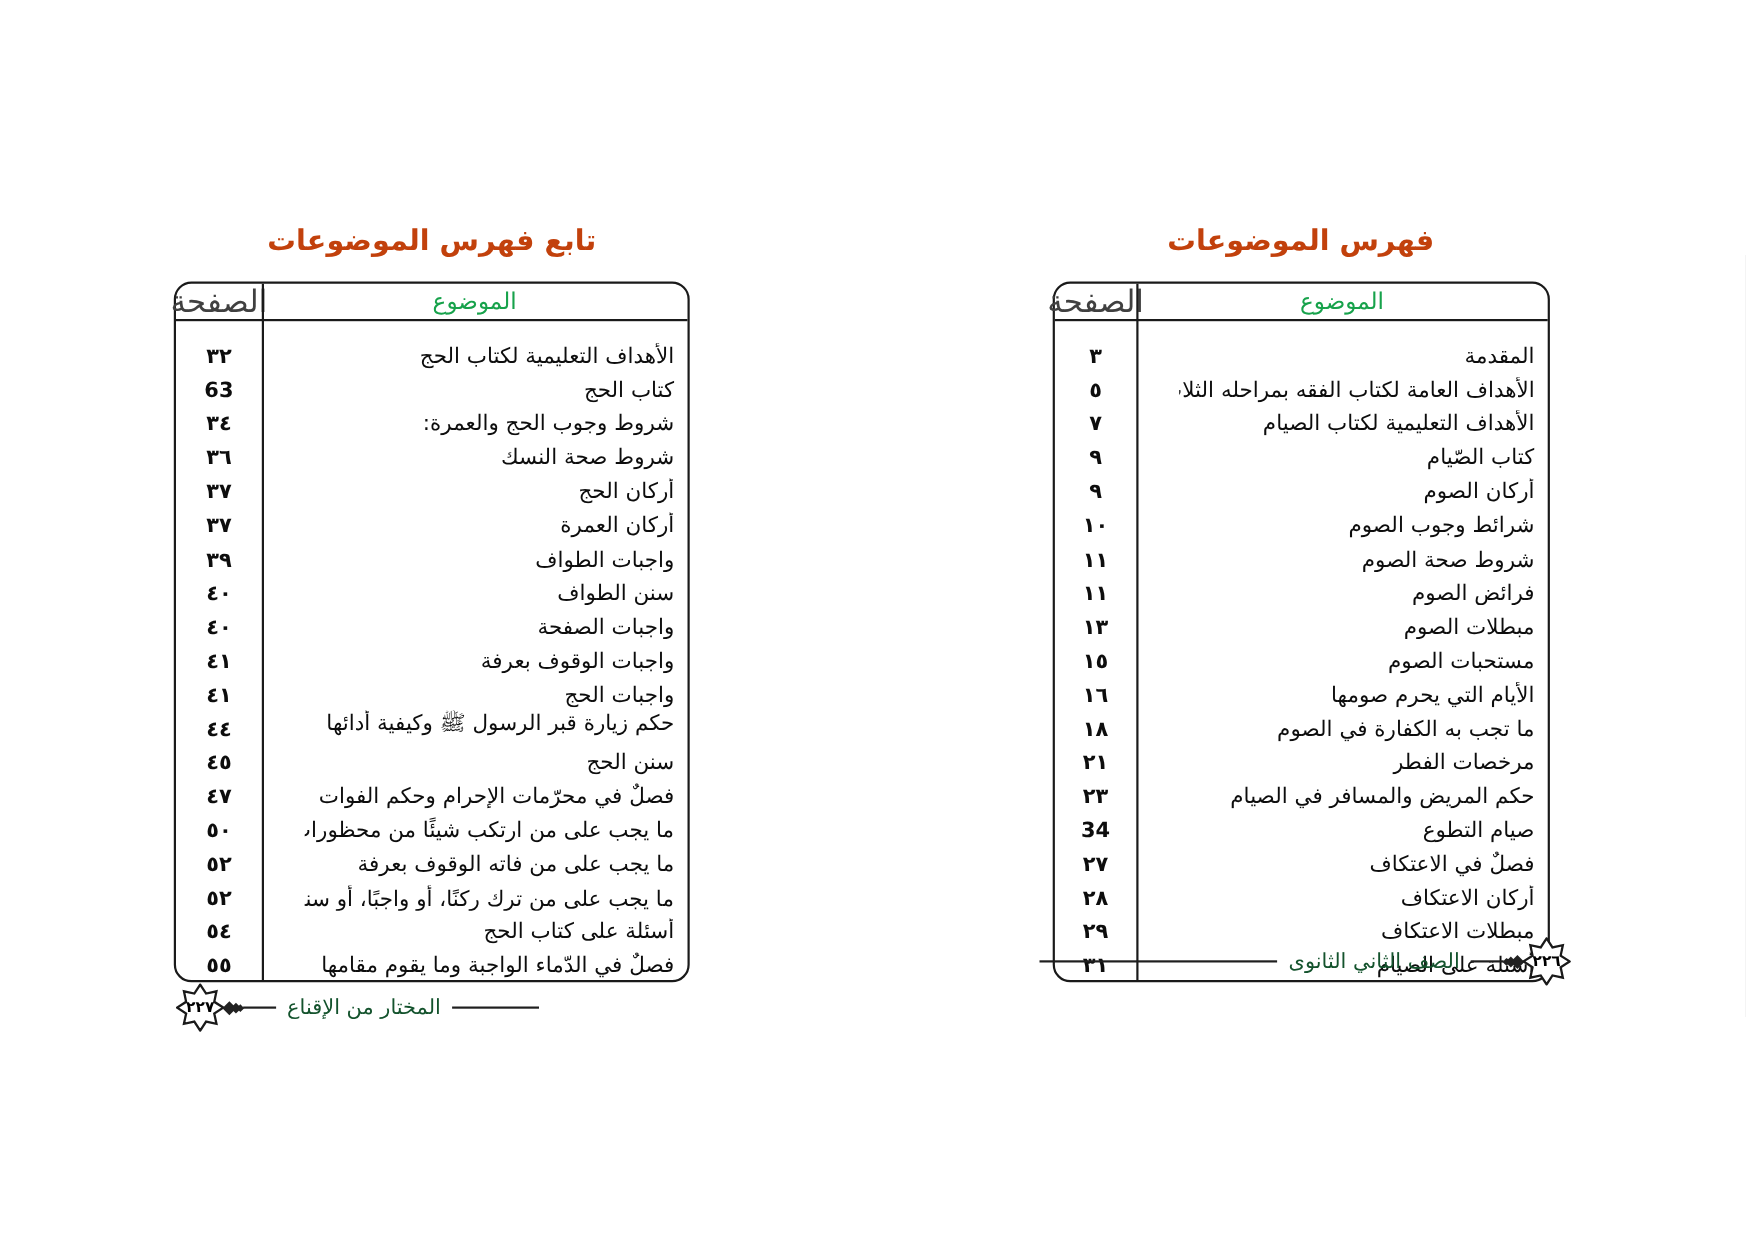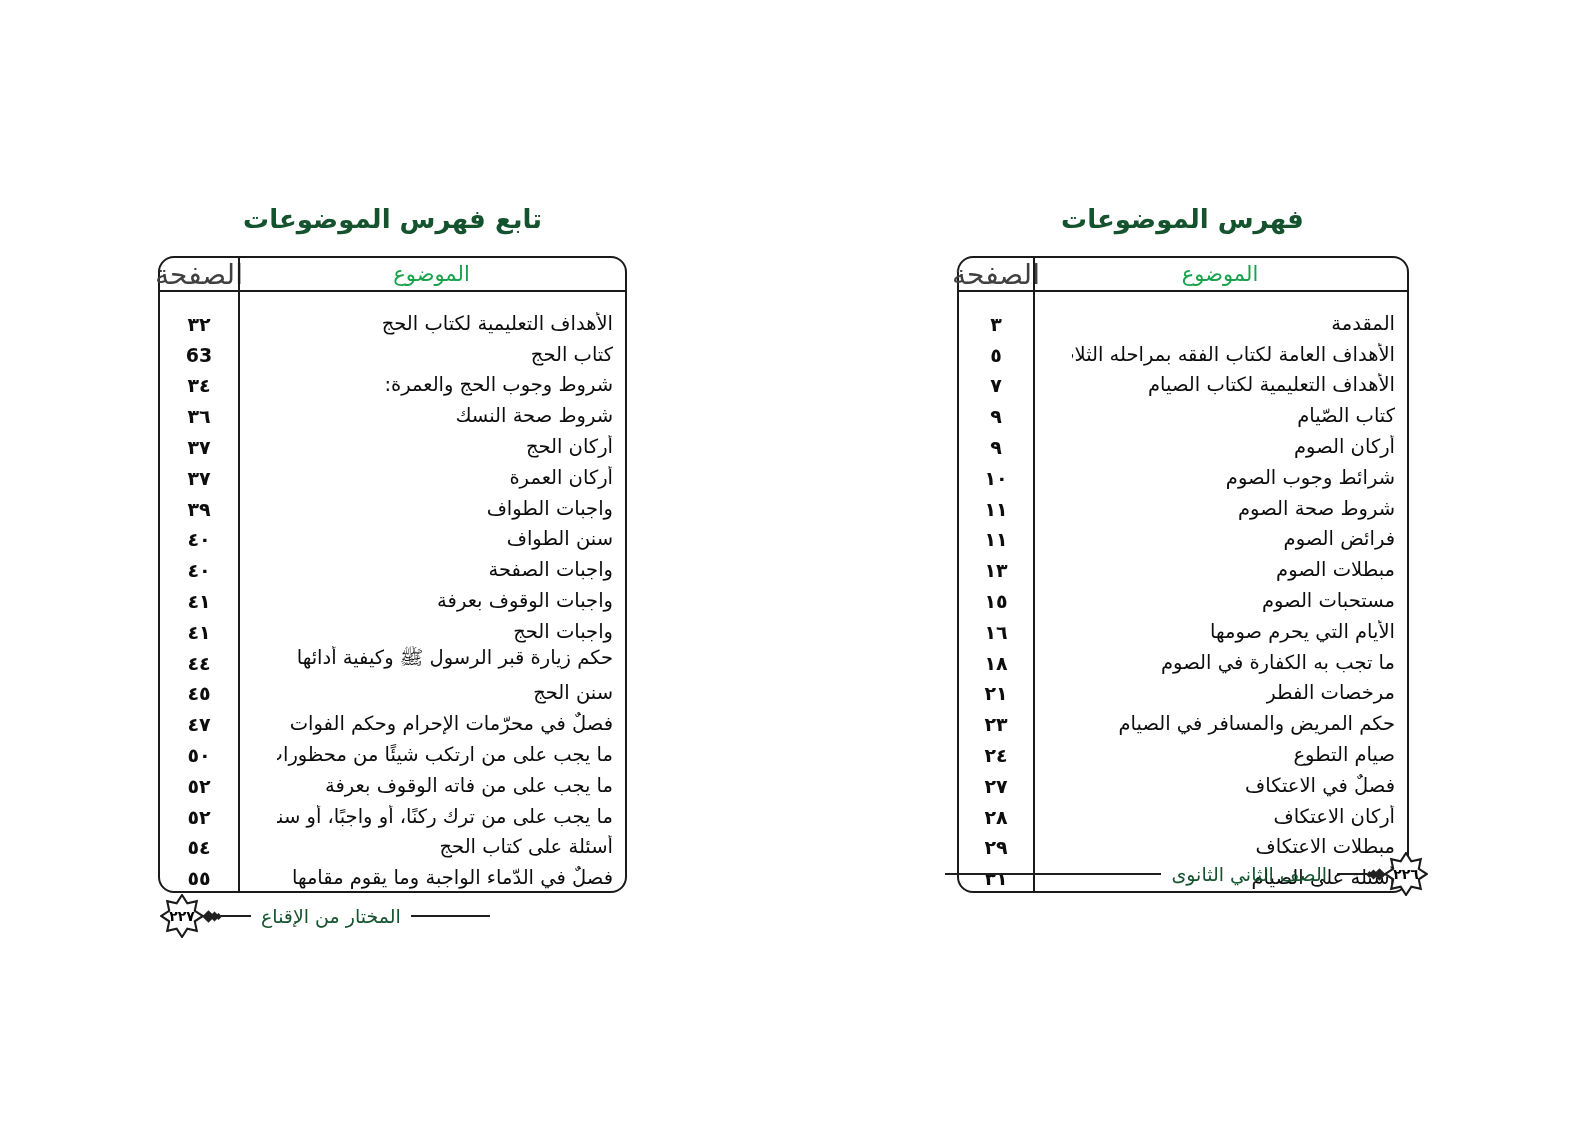--- a/index.html
+++ b/index.html
@@ -9,21 +9,21 @@
     background:#ffffff;
     font-family:"DejaVu Sans",sans-serif;
     overflow:hidden;
     margin:0 auto;
   }
   .page-title{
     position:absolute;
     text-align:center;
     font-size:26px;
     font-weight:bold;
-    color:#14532d;
+    color:#c2410c;
     direction:rtl;
     letter-spacing:0;
   }
   .toc-table{
     position:absolute;
     border:2px solid #1a1a1a;
     border-radius:16px;
     box-sizing:border-box;
     background:#fff;
   }
@@ -240,21 +240,21 @@
           </div>
         </div>
         <div class="toc-row">
           <div class="cell-page">٢٣</div>
           <div class="cell-topic">
             <span class="topic-text" dir="rtl">حكم المريض والمسافر في الصيام</span>
             <span class="leader"></span>
           </div>
         </div>
         <div class="toc-row">
-          <div class="cell-page">٢٤</div>
+          <div class="cell-page">34</div>
           <div class="cell-topic">
             <span class="topic-text" dir="rtl">صيام التطوع</span>
             <span class="leader"></span>
           </div>
         </div>
         <div class="toc-row">
           <div class="cell-page">٢٧</div>
           <div class="cell-topic">
             <span class="topic-text" dir="rtl">فصلٌ في الاعتكاف</span>
             <span class="leader"></span>

